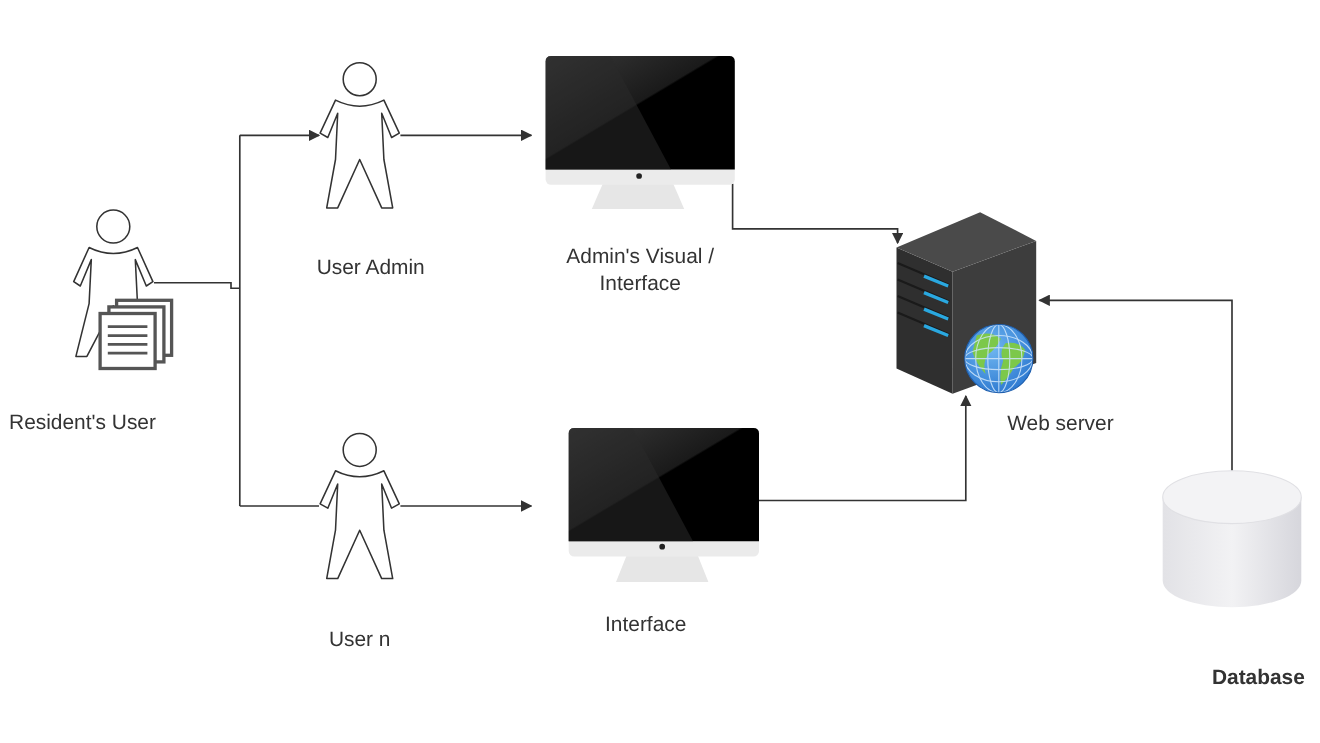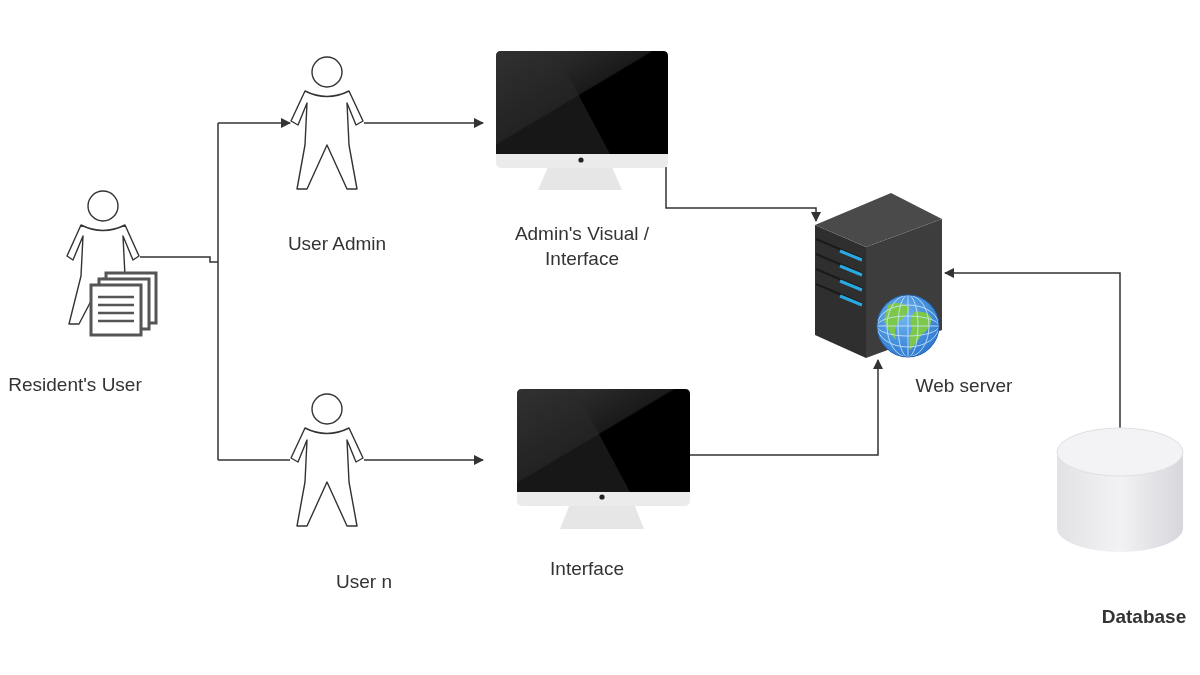--- a/index.html
+++ b/index.html
@@ -136,21 +136,21 @@
   </g>
 
   <g>
     <path d="M1057,452 L1057,528 A63,24 0 0 0 1183,528 L1183,452 Z" fill="url(#dbSide)"></path>
     <ellipse cx="1120" cy="452" rx="63" ry="24" fill="#f3f3f5" stroke="#e0e0e4" stroke-width="1"></ellipse>
   </g>
 </svg>
 
 <div class="label" style="left:0px; top:372px; width:150px;">Resident's User</div>
 <div class="label" style="left:262px; top:231px; width:150px;">User Admin</div>
-<div class="label" style="left:262px; top:569px; width:130px;text-align:right;">User n</div>
+<div class="label" style="left:262px; top:569px; width:130px;">User n</div>
 
 <div class="label" style="left:482px; top:221px; width:200px;">
   <div>Admin's Visual /</div>
   <div>Interface</div>
 </div>
 
 <div class="label" style="left:487px; top:556px; width:200px;">
   <div>Interface</div>
 </div>
 

